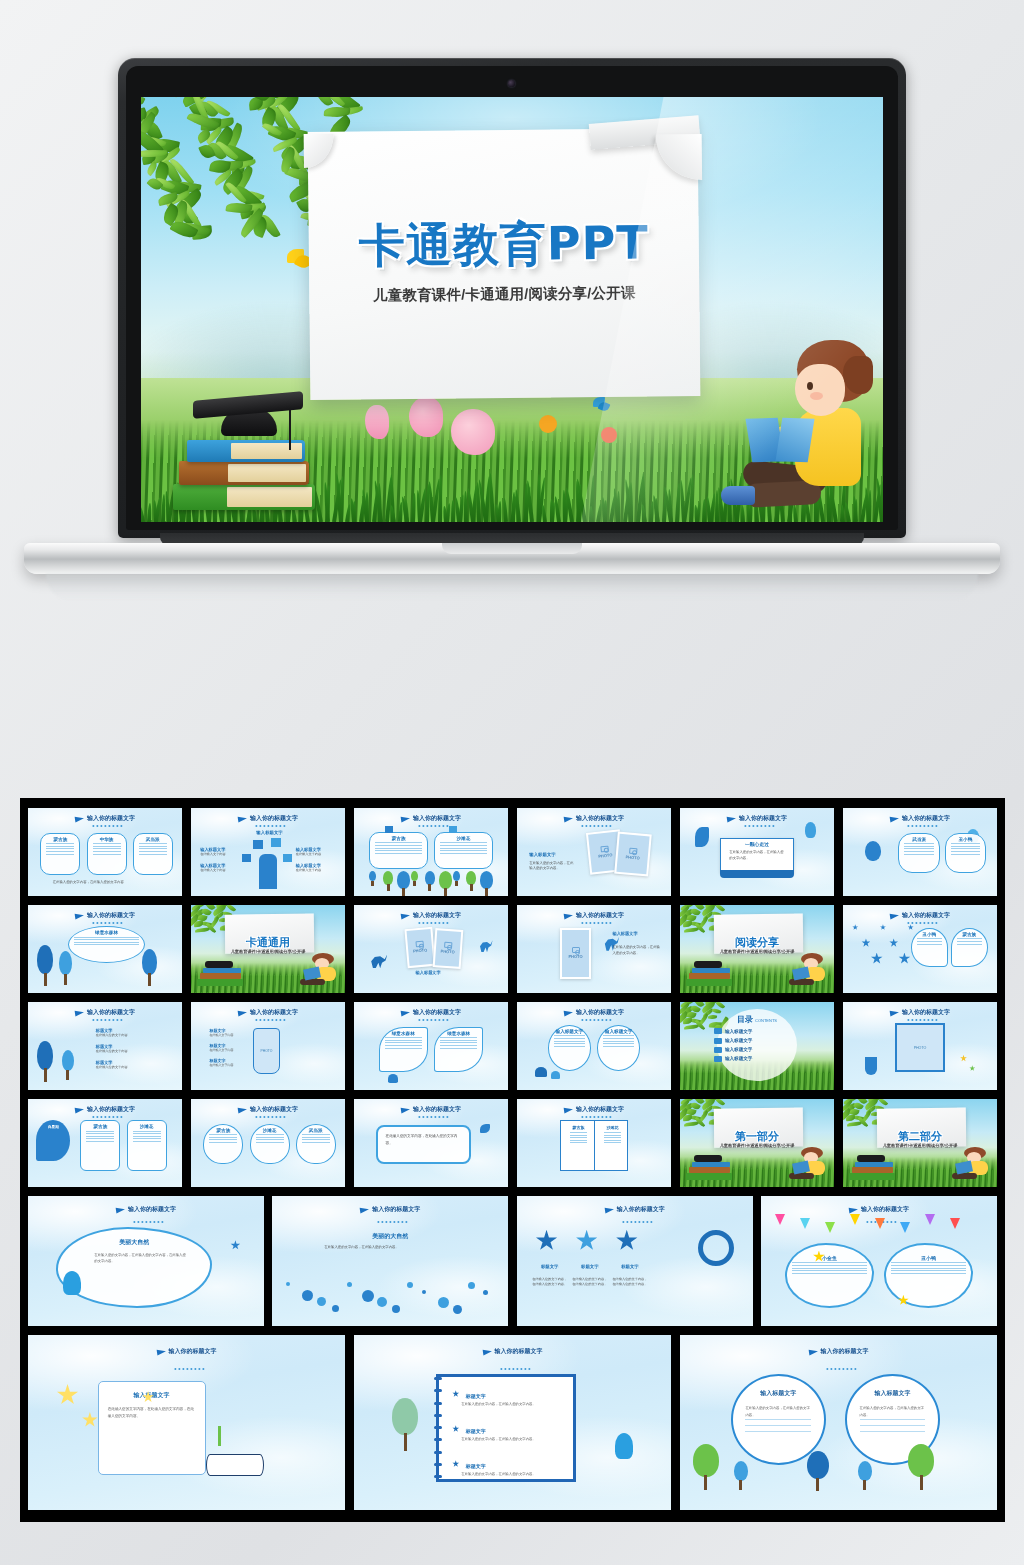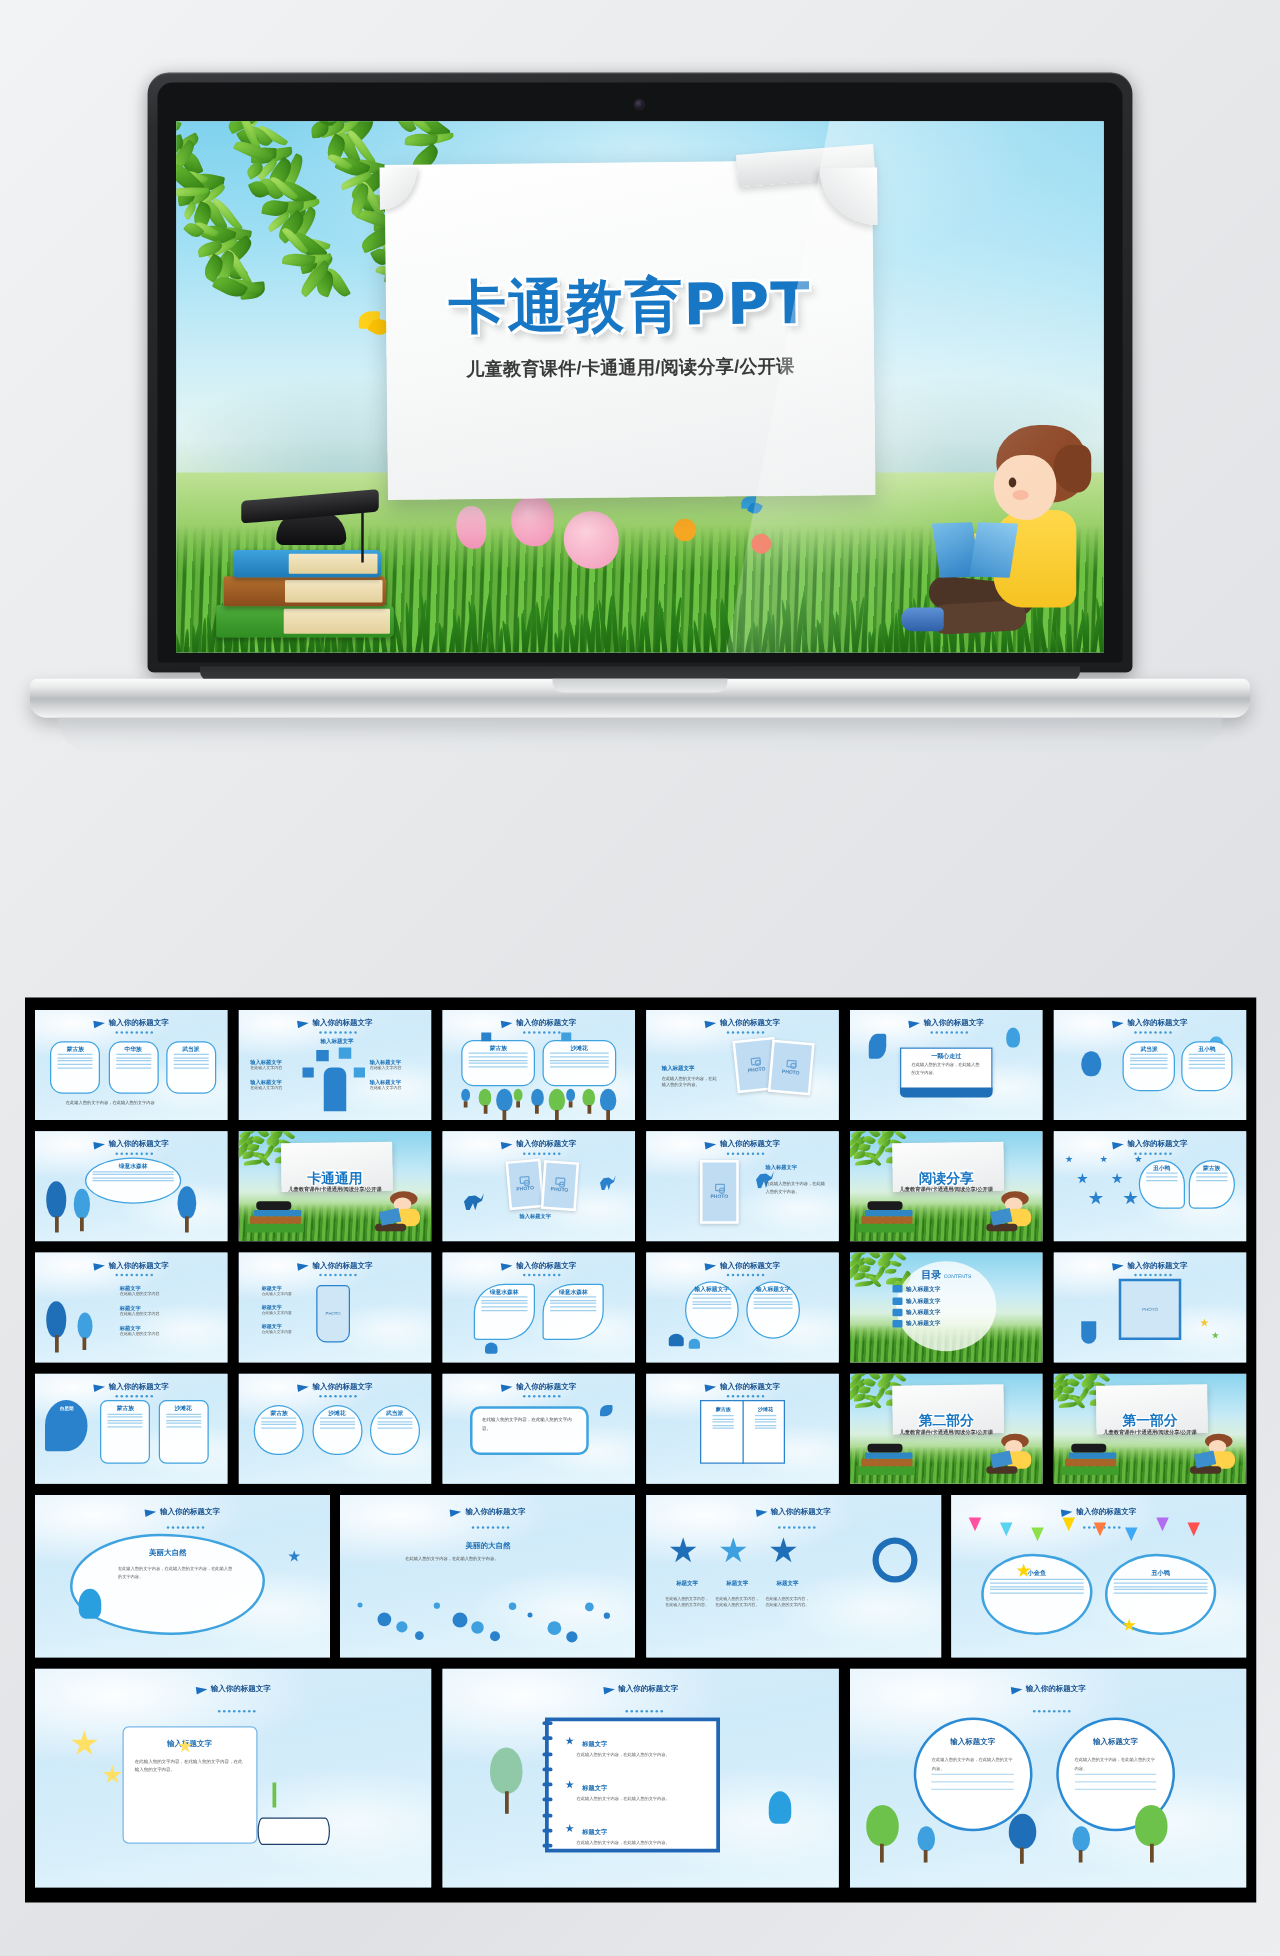--- a/index.html
+++ b/index.html
@@ -1513,21 +1513,21 @@
           <i style="left:6px;top:4px;width:15px;height:4px;transform:rotate(-22deg)"></i>
           <i style="left:13px;top:15px;width:9px;height:6px;transform:rotate(15deg)"></i>
           <i style="left:20px;top:26px;width:12px;height:4px;transform:rotate(52deg)"></i>
           <i style="left:27px;top:7px;width:15px;height:6px;transform:rotate(-31deg)"></i>
           <i style="left:34px;top:18px;width:9px;height:4px;transform:rotate(6deg)"></i>
           <i style="left:41px;top:29px;width:12px;height:6px;transform:rotate(43deg)"></i>
           <i style="left:2px;top:10px;width:15px;height:4px;transform:rotate(-40deg)"></i>
           <i style="left:9px;top:21px;width:9px;height:6px;transform:rotate(-3deg)"></i>
         </div>
     <div class="t-sec-paper"></div>
-    <div class="t-sec-title">第二部分</div>
+    <div class="t-sec-title">第一部分</div>
     <div class="t-sec-sub">儿童教育课件/卡通通用/阅读分享/公开课</div>
     <div class="t-sec-grass"></div>
     <div class="t-sec-books">
       <b style="bottom:0;width:100%;height:26%;background:#3f9e2c;"></b>
       <b style="bottom:25%;left:6%;width:90%;height:24%;background:#a9642a;"></b>
       <b style="bottom:48%;left:12%;width:82%;height:22%;background:#2f86c4;"></b>
       <b style="bottom:68%;left:16%;width:62%;height:26%;background:#1b1b1d;border-radius:3px;"></b>
     </div>
     <div class="t-sec-boy">
       <b style="position:absolute;right:12%;top:0;width:54%;height:34%;background:#8f4a2a;border-radius:50%;display:block;"></b>
@@ -1557,21 +1557,21 @@
           <i style="left:6px;top:4px;width:15px;height:4px;transform:rotate(-22deg)"></i>
           <i style="left:13px;top:15px;width:9px;height:6px;transform:rotate(15deg)"></i>
           <i style="left:20px;top:26px;width:12px;height:4px;transform:rotate(52deg)"></i>
           <i style="left:27px;top:7px;width:15px;height:6px;transform:rotate(-31deg)"></i>
           <i style="left:34px;top:18px;width:9px;height:4px;transform:rotate(6deg)"></i>
           <i style="left:41px;top:29px;width:12px;height:6px;transform:rotate(43deg)"></i>
           <i style="left:2px;top:10px;width:15px;height:4px;transform:rotate(-40deg)"></i>
           <i style="left:9px;top:21px;width:9px;height:6px;transform:rotate(-3deg)"></i>
         </div>
     <div class="t-sec-paper"></div>
-    <div class="t-sec-title">第一部分</div>
+    <div class="t-sec-title">第二部分</div>
     <div class="t-sec-sub">儿童教育课件/卡通通用/阅读分享/公开课</div>
     <div class="t-sec-grass"></div>
     <div class="t-sec-books">
       <b style="bottom:0;width:100%;height:26%;background:#3f9e2c;"></b>
       <b style="bottom:25%;left:6%;width:90%;height:24%;background:#a9642a;"></b>
       <b style="bottom:48%;left:12%;width:82%;height:22%;background:#2f86c4;"></b>
       <b style="bottom:68%;left:16%;width:62%;height:26%;background:#1b1b1d;border-radius:3px;"></b>
     </div>
     <div class="t-sec-boy">
       <b style="position:absolute;right:12%;top:0;width:54%;height:34%;background:#8f4a2a;border-radius:50%;display:block;"></b>

